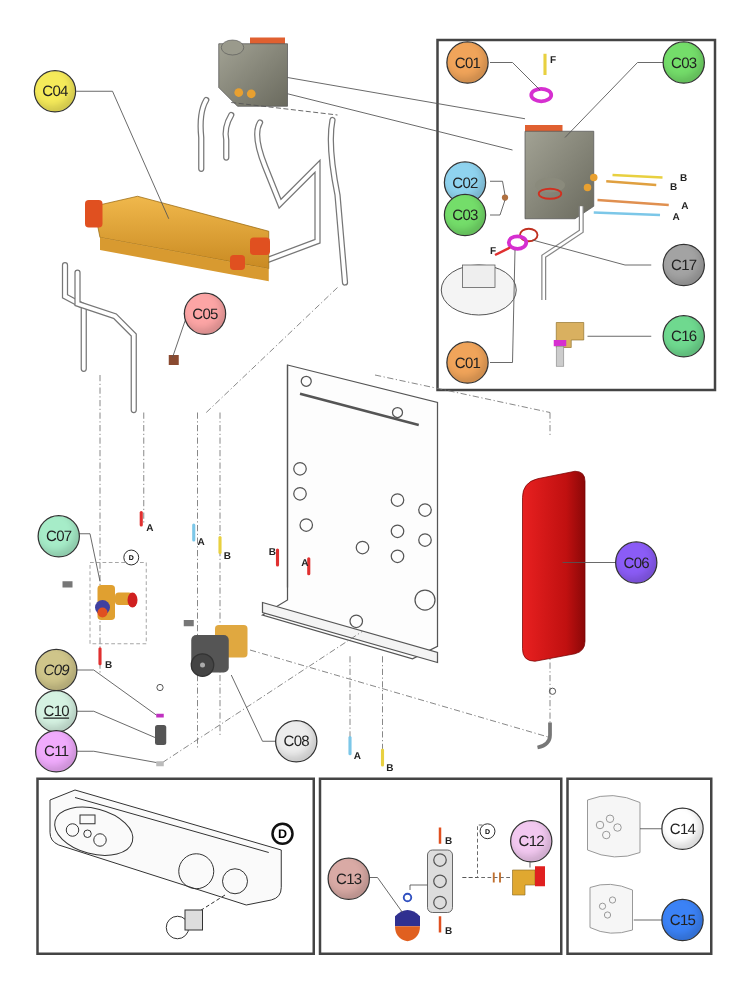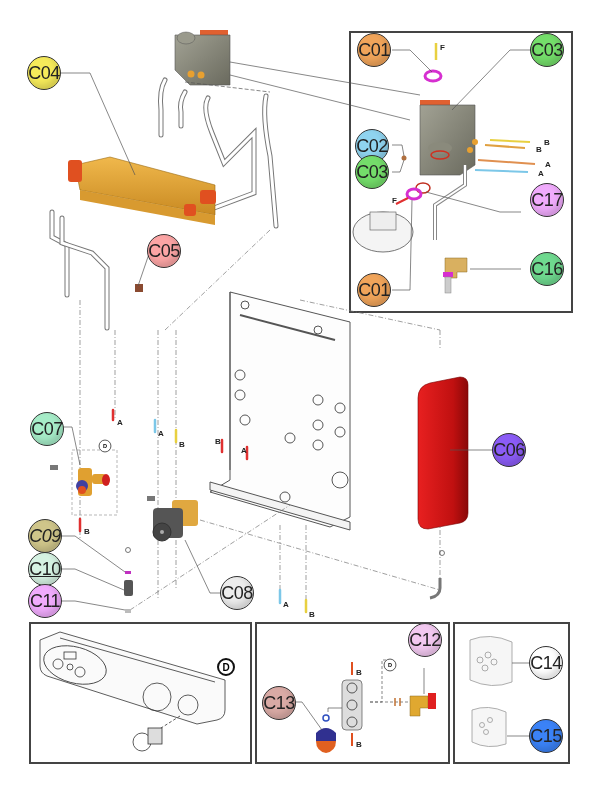--- a/index.html
+++ b/index.html
@@ -2,21 +2,21 @@
 <html><head>
 <meta charset="utf-8">
 <style>
   html, body { margin: 0; padding: 0; background: #ffffff; }
   body { width: 600px; height: 800px; position: relative; overflow: hidden; font-family: "Liberation Sans", sans-serif; }
   #canvas { position: absolute; left: 0; top: 0; width: 600px; height: 800px; }
   .callout {
     position: absolute; width: 34px; height: 34px; border-radius: 50%;
     border: 1.2px solid #333; box-sizing: border-box;
     display: flex; align-items: center; justify-content: center;
-    font-family: "Liberation Sans", sans-serif; font-size: 18px; color: #222;
+    font-family: "Liberation Sans", sans-serif; font-size: 12px; color: #222;
     letter-spacing: -0.5px;
     box-shadow: inset -3px -4px 6px rgba(0,0,0,0.15);
   }
   .letter { position: absolute; font-family: "Liberation Sans", sans-serif; font-size: 8px; color: #222; font-weight: bold; }
   .dmark {
     position: absolute; width: 18px; height: 18px; border-radius: 50%; background: #fff;
     border: 2px solid #111; box-sizing: border-box; font-size: 10px; font-weight: bold;
     display: flex; align-items: center; justify-content: center; font-family: "Liberation Sans", sans-serif;
   }
 </style>
@@ -259,30 +259,30 @@
   <line x1="512" y1="663" x2="530" y2="663" stroke="#555" stroke-width="0.7"></line>
   <line x1="507" y1="736" x2="530" y2="736" stroke="#555" stroke-width="0.7"></line>
 </svg>
 
 <div class="callout" style="left:27px;top:56px;background:#f5ea5a;text-align:right;">C04</div>
 <div class="callout" style="left:147px;top:234px;background:#fca5a5;">C05</div>
 <div class="callout" style="left:357px;top:33px;background:#f0a45a;">C01</div>
 <div class="callout" style="left:530px;top:33px;background:#74dd6a;">C03</div>
 <div class="callout" style="left:355px;top:129px;background:#8fd3ef;">C02</div>
 <div class="callout" style="left:355px;top:155px;background:#74dd6a;">C03</div>
-<div class="callout" style="left:530px;top:183px;background:#f0abfc;">C17</div>
+<div class="callout" style="left:530px;top:195px;background:#a3a3a3;">C17</div>
 <div class="callout" style="left:530px;top:252px;background:#6fd98f;">C16</div>
 <div class="callout" style="left:357px;top:273px;background:#f0a45a;">C01</div>
 <div class="callout" style="left:492px;top:433px;background:#8b5cf6;">C06</div>
 <div class="callout" style="left:30px;top:412px;background:#a6ecc8;text-align:center;">C07</div>
 <div class="callout" style="left:220px;top:576px;background:#ececec;">C08</div>
 <div class="callout" style="left:28px;top:519px;background:#cfc58a;font-style:italic;">C09</div>
 <div class="callout" style="left:28px;top:552px;background:#d5f2e2;text-decoration:underline;">C10</div>
 <div class="callout" style="left:28px;top:584px;background:#f0abfc;">C11</div>
-<div class="callout" style="left:408px;top:623px;background:#f2c8f0;">C12</div>
+<div class="callout" style="left:408px;top:656px;background:#f2c8f0;">C12</div>
 <div class="callout" style="left:262px;top:686px;background:#d9aaa5;">C13</div>
 <div class="callout" style="left:529px;top:646px;background:#ffffff;">C14</div>
 <div class="callout" style="left:529px;top:719px;background:#3b82f6;">C15</div>
 
 <span class="letter" style="left:440px;top:43px;">F</span>
 <span class="letter" style="left:392px;top:196px;">F</span>
 <span class="letter" style="left:544px;top:138px;">B</span>
 <span class="letter" style="left:536px;top:145px;">B</span>
 <span class="letter" style="left:545px;top:160px;">A</span>
 <span class="letter" style="left:538px;top:169px;">A</span>

